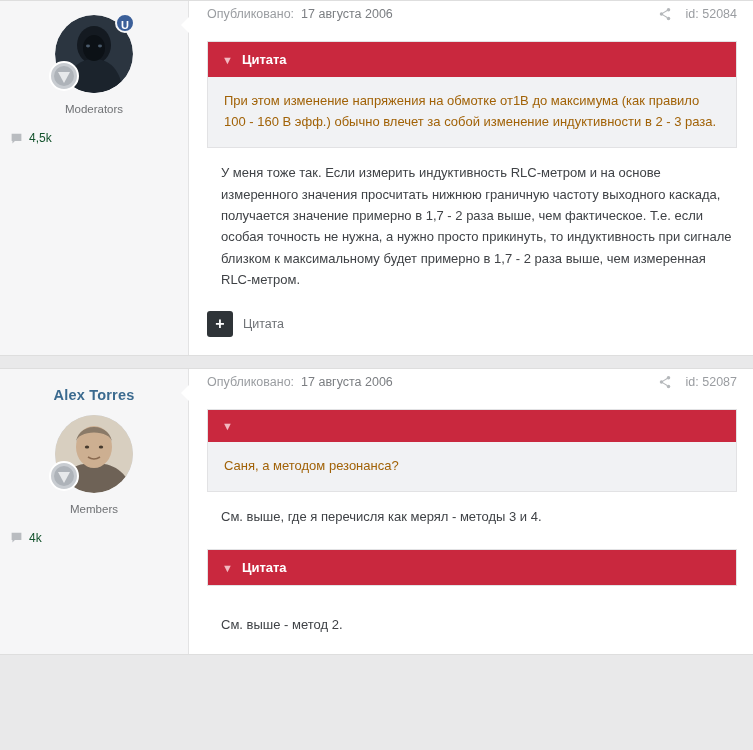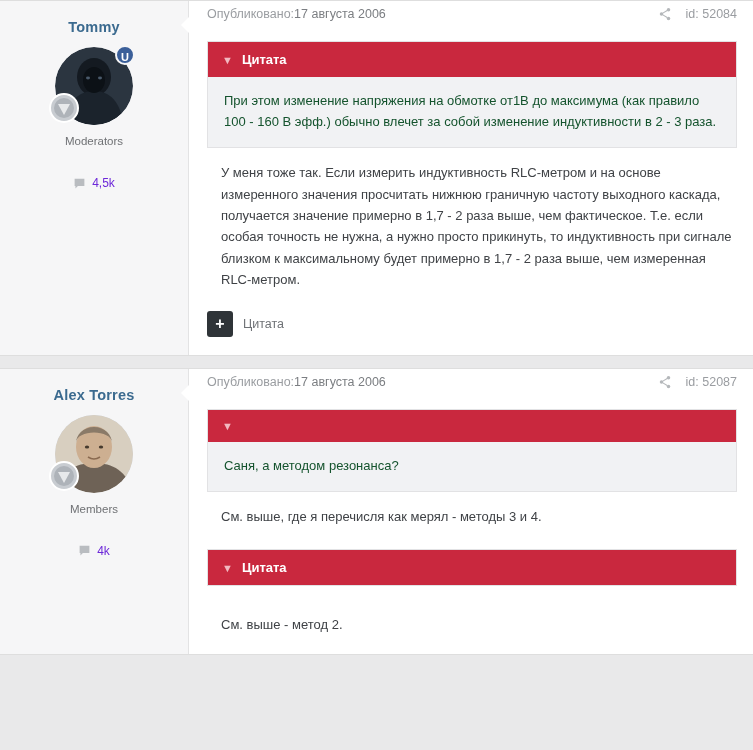--- a/index.html
+++ b/index.html
@@ -75,46 +75,46 @@
     left: -6px;
     bottom: 2px;
     width: 30px; height: 30px;
   }
   .group-label {
     font-size: 11.5px;
     color: #6f7174;
     margin-top: 10px;
   }
   .post-count {
-    margin-top: 29px;
+    margin-top: 16px;
     font-size: 12px;
-    color: #6d28d9;
-    display: flex;
-    align-items: center;
-    justify-content: center;
+    color: #14532d;
+    display: flex;
+    align-items: center;
+    justify-content: flex-start;
     gap: 6px;
   }
   .post-count svg { display: block; }
 
   
   .main-col {
     flex: 1 1 auto;
     padding: 0;
     position: relative;
   }
   .post-head {
     display: flex;
     align-items: center;
     padding: 6px 16px 10px 18px;
     font-size: 12.5px;
     color: #9a9da1;
     position: relative;
   }
   .post-head .posted-label { color: #9a9da1; }
-  .post-head .posted-date { color: #7b7e82; margin-left: 0; }
+  .post-head .posted-date { color: #7b7e82; margin-left: 7px; }
   .head-right {
     margin-left: auto;
     display: flex;
     align-items: center;
     gap: 14px;
     color: #b4b7ba;
     font-size: 12.5px;
   }
   .head-right .post-id { color: #9a9da1; }
 
@@ -153,21 +153,21 @@
   }
   .quote-head .chevron {
     display: inline-block;
     font-size: 11px;
     color: #f2b8c0;
   }
   .quote-body {
     padding: 13px 16px 15px 16px;
     font-size: 13px;
     line-height: 1.62;
-    color: #14532d;
+    color: #a16207;
   }
 
   .para {
     font-size: 13px;
     line-height: 1.65;
     color: #3f4246;
     margin: 12px 0 0 14px;
   }
 
   .quote-action {
@@ -194,21 +194,20 @@
 
   .share-icon { cursor: pointer; }
 </style>
 </head>
 <body>
 
 <div class="page">
 
   <div class="post">
     <div class="author-col">
-      <div class="author-name">Tommy</div>
       <div class="avatar-wrap">
         <div class="avatar">
           <svg viewBox="0 0 78 78" xmlns="http://www.w3.org/2000/svg">
             <defs>
               <clipPath id="c1">
                   <circle cx="39" cy="39" r="39"></circle>
                 </clipPath>
             </defs>
             <g clip-path="url(#c1)">
               <rect width="78" height="78" fill="#2b3540"></rect>

